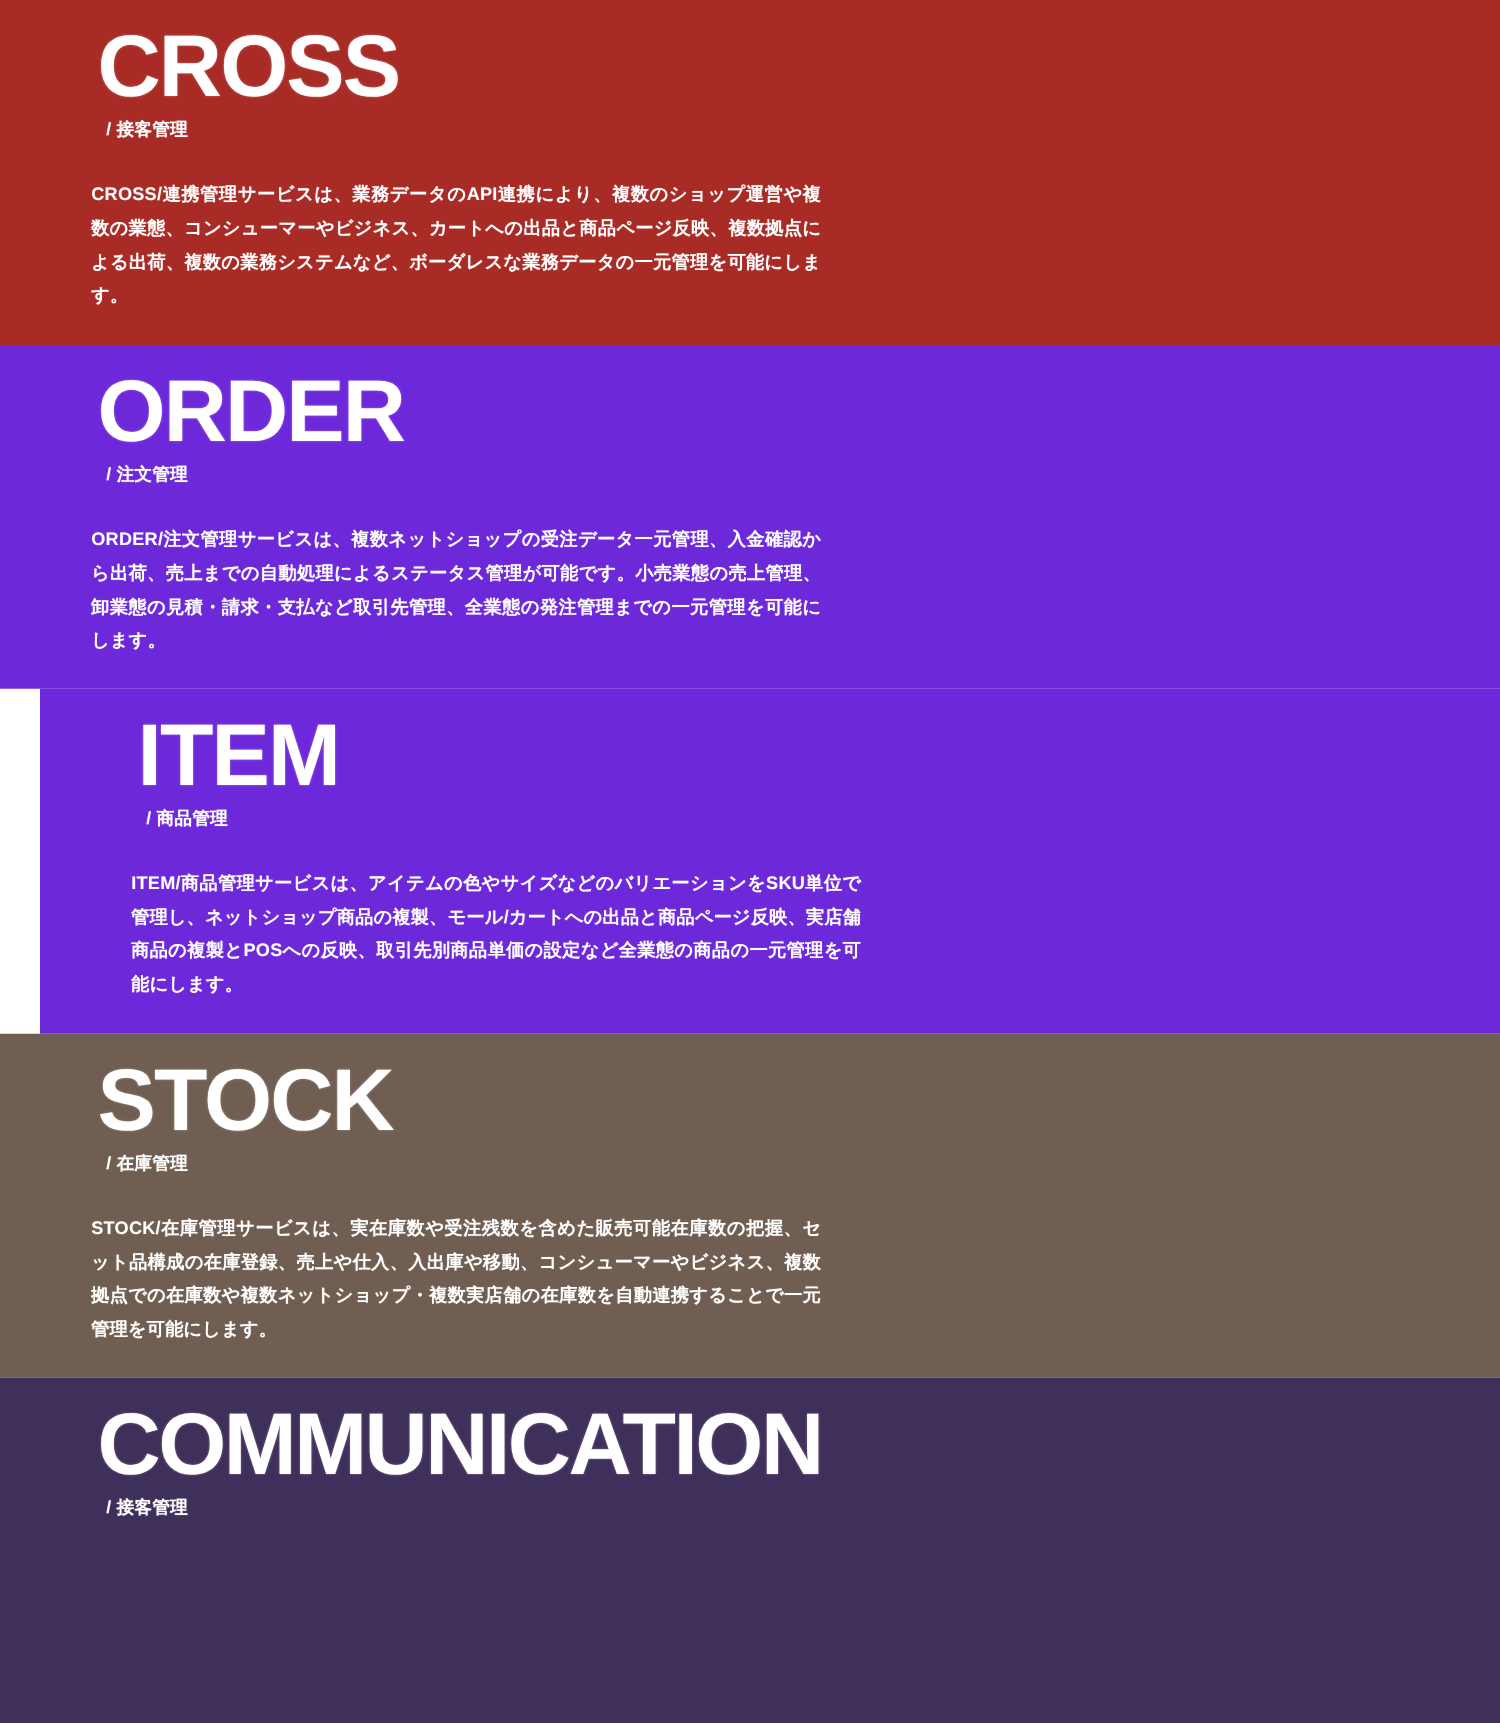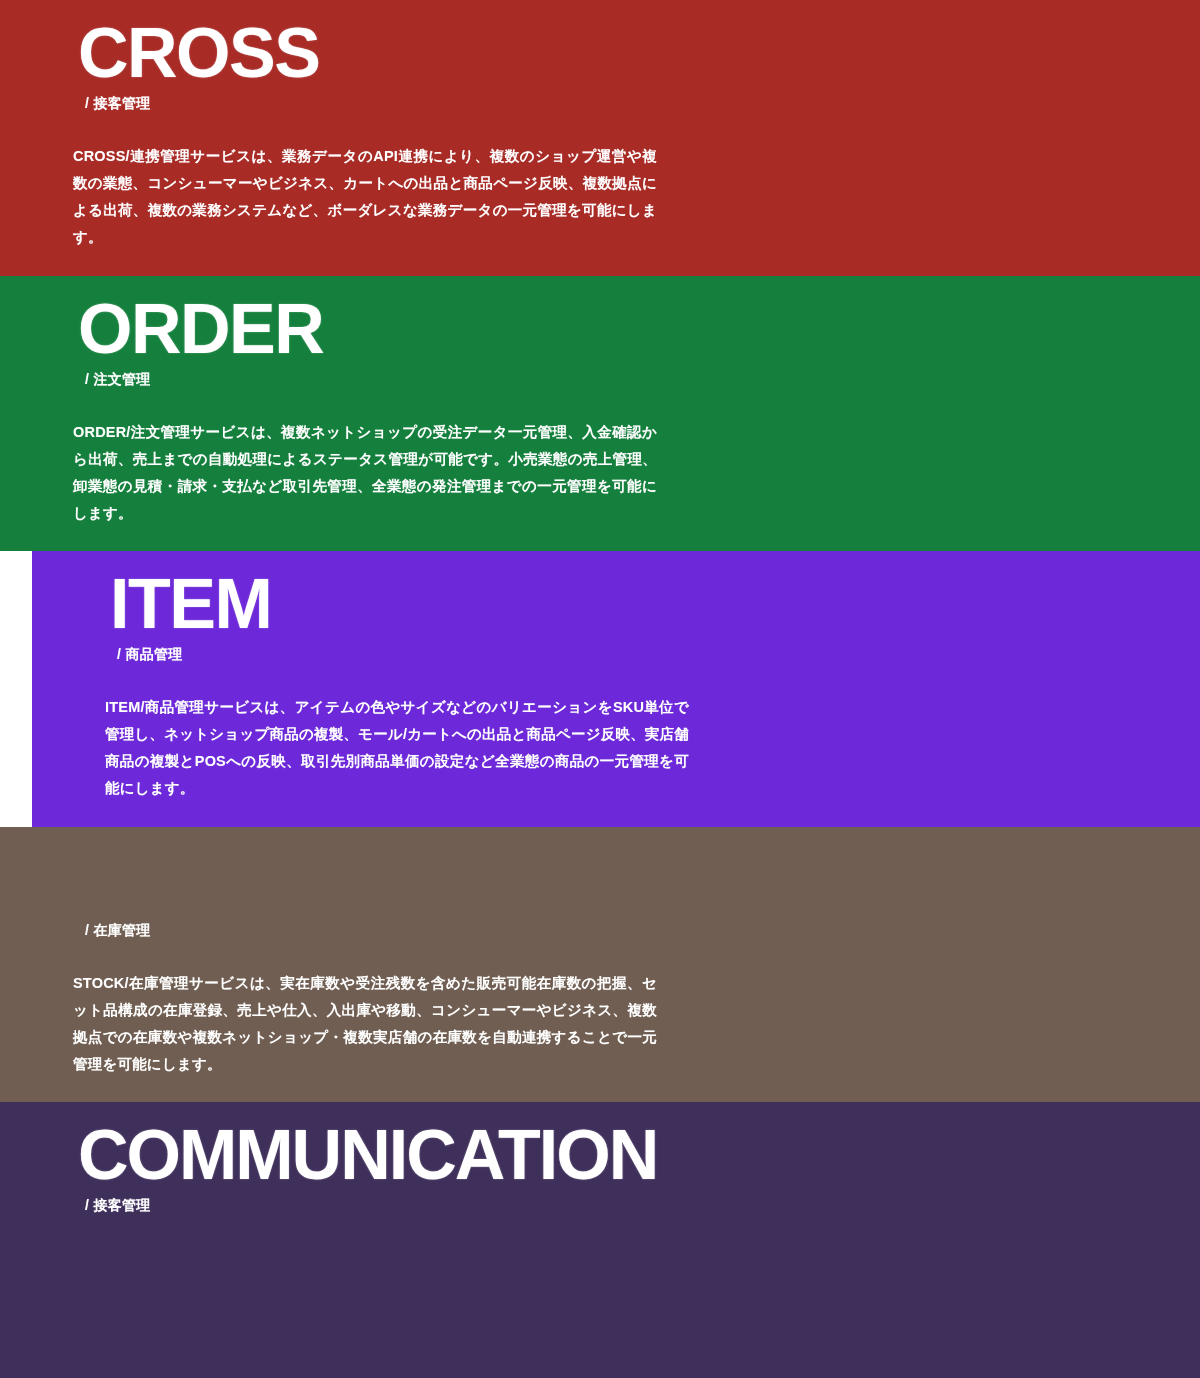--- a/index.html
+++ b/index.html
@@ -91,38 +91,39 @@
 <div class="page">
 
   <section class="section section--cross" style="background: rgb(168, 43, 38);">
     <div class="section-inner">
       <h2 class="section-title">CROSS</h2>
       <div class="section-subtitle">/ 接客管理</div>
       <p class="section-body">CROSS/連携管理サービスは、業務データのAPI連携により、複数のショップ運営や複数の業態、コンシューマーやビジネス、カートへの出品と商品ページ反映、複数拠点による出荷、複数の業務システムなど、ボーダレスな業務データの一元管理を可能にします。</p>
     </div>
   </section>
 
-  <section class="section section--order" style="background: #15803d;">
+  <section class="section section--order" style="background: #6d28d9;">
     <div class="section-inner">
       <h2 class="section-title">ORDER</h2>
       <div class="section-subtitle">/ 注文管理</div>
       <p class="section-body">ORDER/注文管理サービスは、複数ネットショップの受注データ一元管理、入金確認から出荷、売上までの自動処理によるステータス管理が可能です。小売業態の売上管理、卸業態の見積・請求・支払など取引先管理、全業態の発注管理までの一元管理を可能にします。</p>
     </div>
   </section>
 
   <section class="section section--item" style="background: #6d28d9; margin-left: 32px;">
     <div class="section-inner">
       <h2 class="section-title">ITEM</h2>
       <div class="section-subtitle">/ 商品管理</div>
       <p class="section-body">ITEM/商品管理サービスは、アイテムの色やサイズなどのバリエーションをSKU単位で管理し、ネットショップ商品の複製、モール/カートへの出品と商品ページ反映、実店舗商品の複製とPOSへの反映、取引先別商品単価の設定など全業態の商品の一元管理を可能にします。</p>
     </div>
   </section>
 
   <section class="section section--stock" style="background: rgb(112, 94, 82);">
     <div class="section-inner">
+      <h2 class="section-title">STOCK</h2>
       <div class="section-subtitle">/ 在庫管理</div>
       <p class="section-body">STOCK/在庫管理サービスは、実在庫数や受注残数を含めた販売可能在庫数の把握、セット品構成の在庫登録、売上や仕入、入出庫や移動、コンシューマーやビジネス、複数拠点での在庫数や複数ネットショップ・複数実店舗の在庫数を自動連携することで一元管理を可能にします。</p>
     </div>
   </section>
 
   <section class="section section--communication" style="background: rgb(63, 47, 91);">
     <div class="section-inner">
       <h2 class="section-title">COMMUNICATION</h2>
       <div class="section-subtitle">/ 接客管理</div>
     </div>

